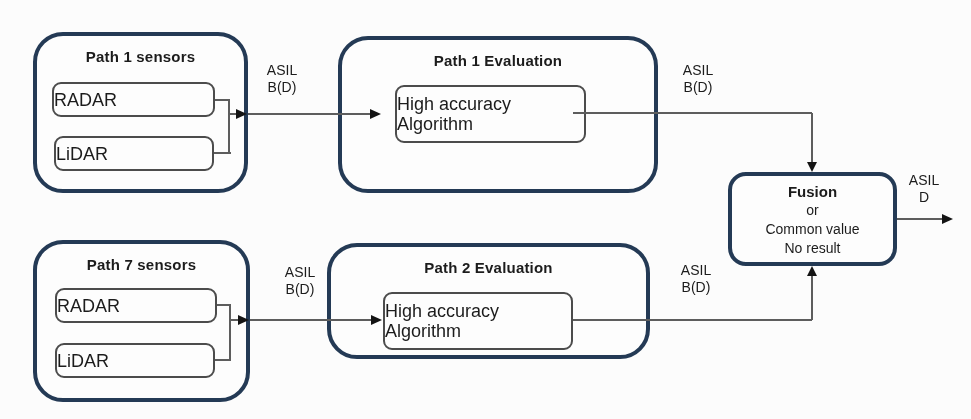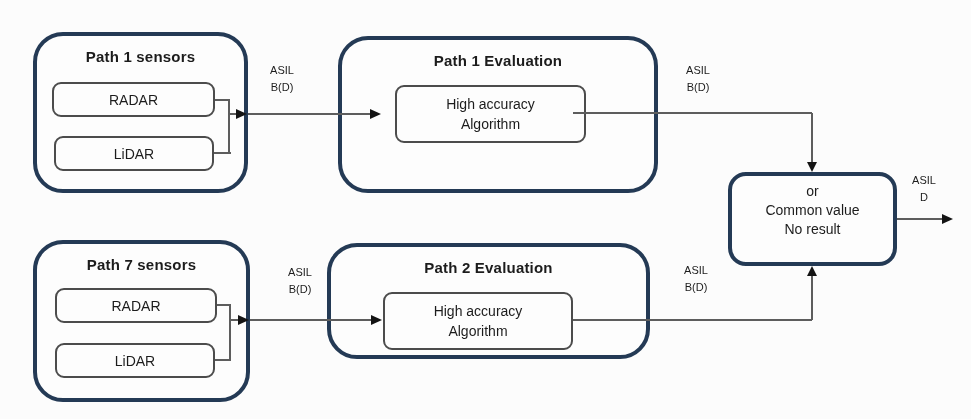--- a/index.html
+++ b/index.html
@@ -13,30 +13,30 @@
     background:#fdfdfd; border:4px solid #243a55; border-radius:30px;
     z-index:1;
   }
   .btitle {
     position:absolute; left:0; right:0; top:12px; text-align:center;
     font-weight:bold; font-size:15px; letter-spacing:0.2px;
   }
   .inner {
     position:absolute; box-sizing:border-box;
     background:#fdfdfd; border:2px solid #4c4c4c; border-radius:9px;
-    display:flex; flex-direction:column; align-items:center; justify-content:center;
-    font-size:14px; line-height:20px; text-align:center; z-index:2;
+    display:flex; flex-direction:column; align-items:flex-start; justify-content:center;
+    font-size:18px; line-height:20px; text-align:center; z-index:2;
   }
   .hline { position:absolute; height:2px; background:#5d5d5d; z-index:3; }
   .vline { position:absolute; width:2px; background:#5d5d5d; z-index:3; }
   .arr { position:absolute; width:0; height:0; z-index:4; }
   .arr-r { border-top:5px solid transparent; border-bottom:5px solid transparent; border-left:11px solid #141414; }
   .arr-d { border-left:5px solid transparent; border-right:5px solid transparent; border-top:10px solid #141414; }
   .arr-u { border-left:5px solid transparent; border-right:5px solid transparent; border-bottom:10px solid #141414; }
-  .asil { position:absolute; font-size:11px; line-height:17px; text-align:center; z-index:2; }
+  .asil { position:absolute; font-size:14px; line-height:17px; text-align:center; z-index:2; }
   .asil span { display:block; }
   .fusion-body { position:absolute; left:0; right:0; top:6px; text-align:center; font-size:14px; line-height:19px; }
   .fusion-body .ft { font-weight:bold; font-size:15px; }
 </style>
 </head>
 <body>
 
 <div class="stage">
 
   <div class="outer" style="left:33px; top:32px; width:215px; height:161px;">
@@ -70,20 +70,21 @@
   <div class="outer" style="left:327px; top:243px; width:323px; height:116px;">
     <div class="btitle">Path 2 Evaluation</div>
     <div class="inner" style="left:52px; top:45px; width:190px; height:58px;">
       <span>High accuracy</span>
       <span>Algorithm</span>
     </div>
   </div>
 
   <div class="outer" style="left:728px; top:172px; width:169px; height:94px; border-radius:18px;">
     <div class="fusion-body">
+      <span class="ft" style="display:block;">Fusion</span>
       <span style="display:block;">or</span>
       <span style="display:block;">Common value</span>
       <span style="display:block;">No result</span>
     </div>
   </div>
 
   <div class="hline" style="left:215px; top:99px; width:15px;"></div>
   <div class="hline" style="left:214px; top:152px; width:17px;"></div>
   <div class="vline" style="left:228px; top:99px; height:55px;"></div>
   <div class="hline" style="left:229px; top:113px; width:9px;"></div>

